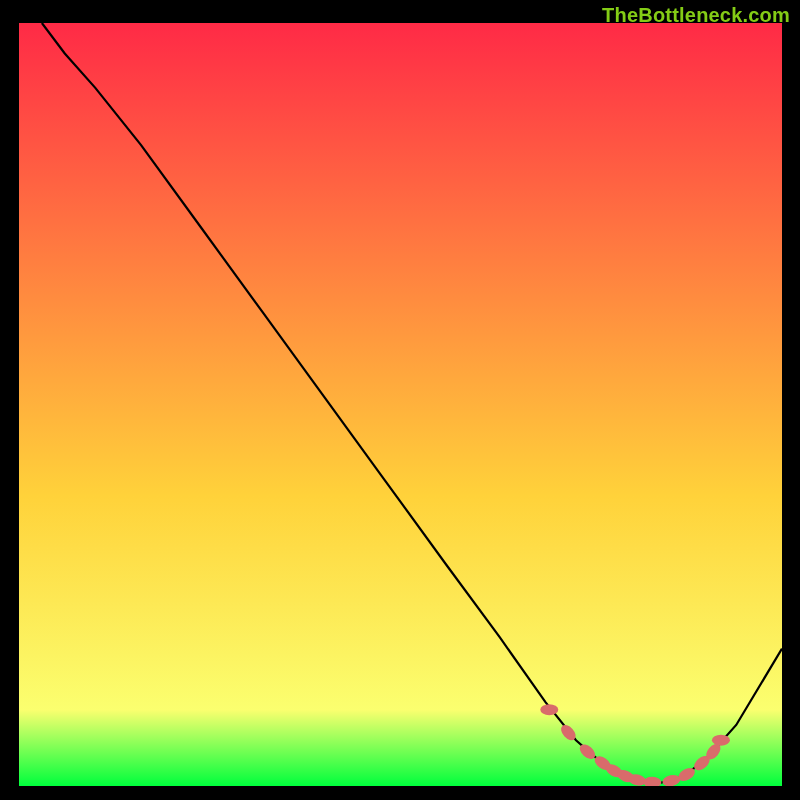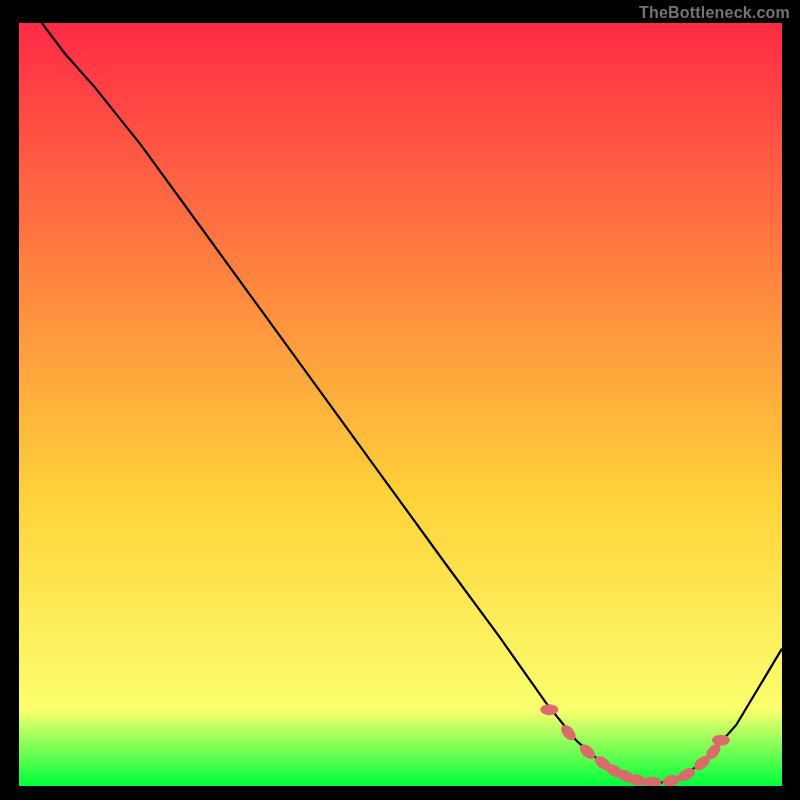--- a/index.html
+++ b/index.html
@@ -14,22 +14,22 @@
   .stage {
     position: relative;
     width: 800px;
     height: 800px;
     background: #000;
   }
   .watermark {
     position: absolute;
     top: 4px;
     right: 10px;
-    color: #737373;
-    font-size: 16px;
+    color: #84cc16;
+    font-size: 20px;
     font-weight: 600;
     letter-spacing: 0.2px;
     user-select: none;
   }
   svg.chart {
     position: absolute;
     left: 19px;
     top: 23px;
     width: 763px;
     height: 763px;

